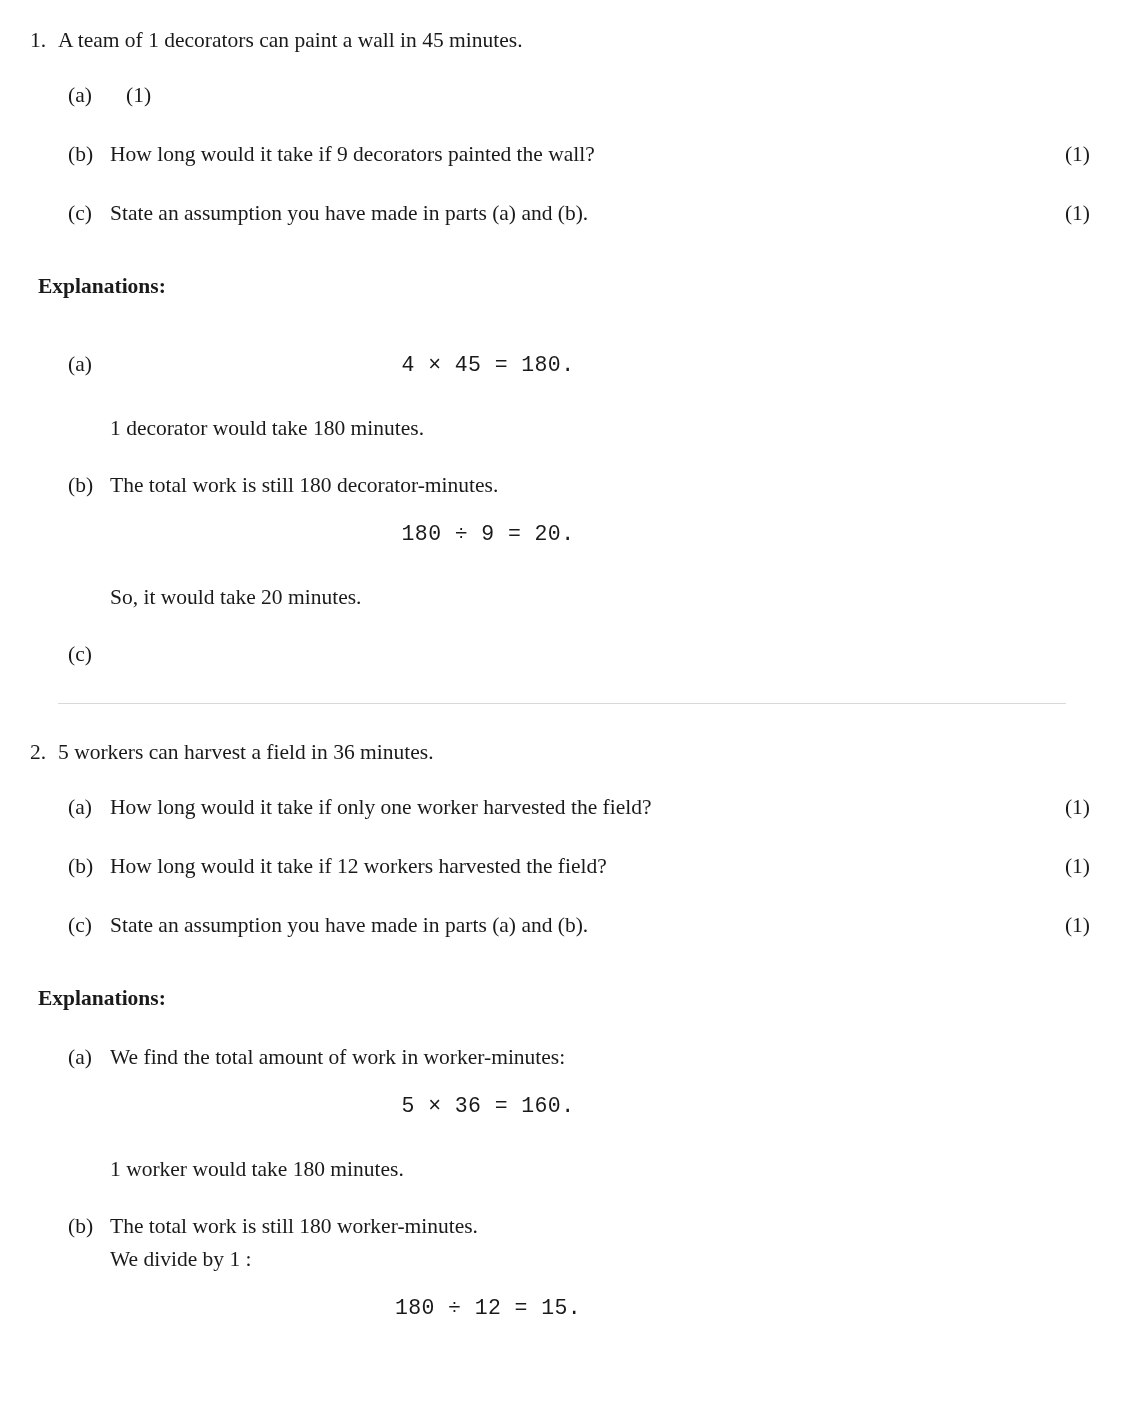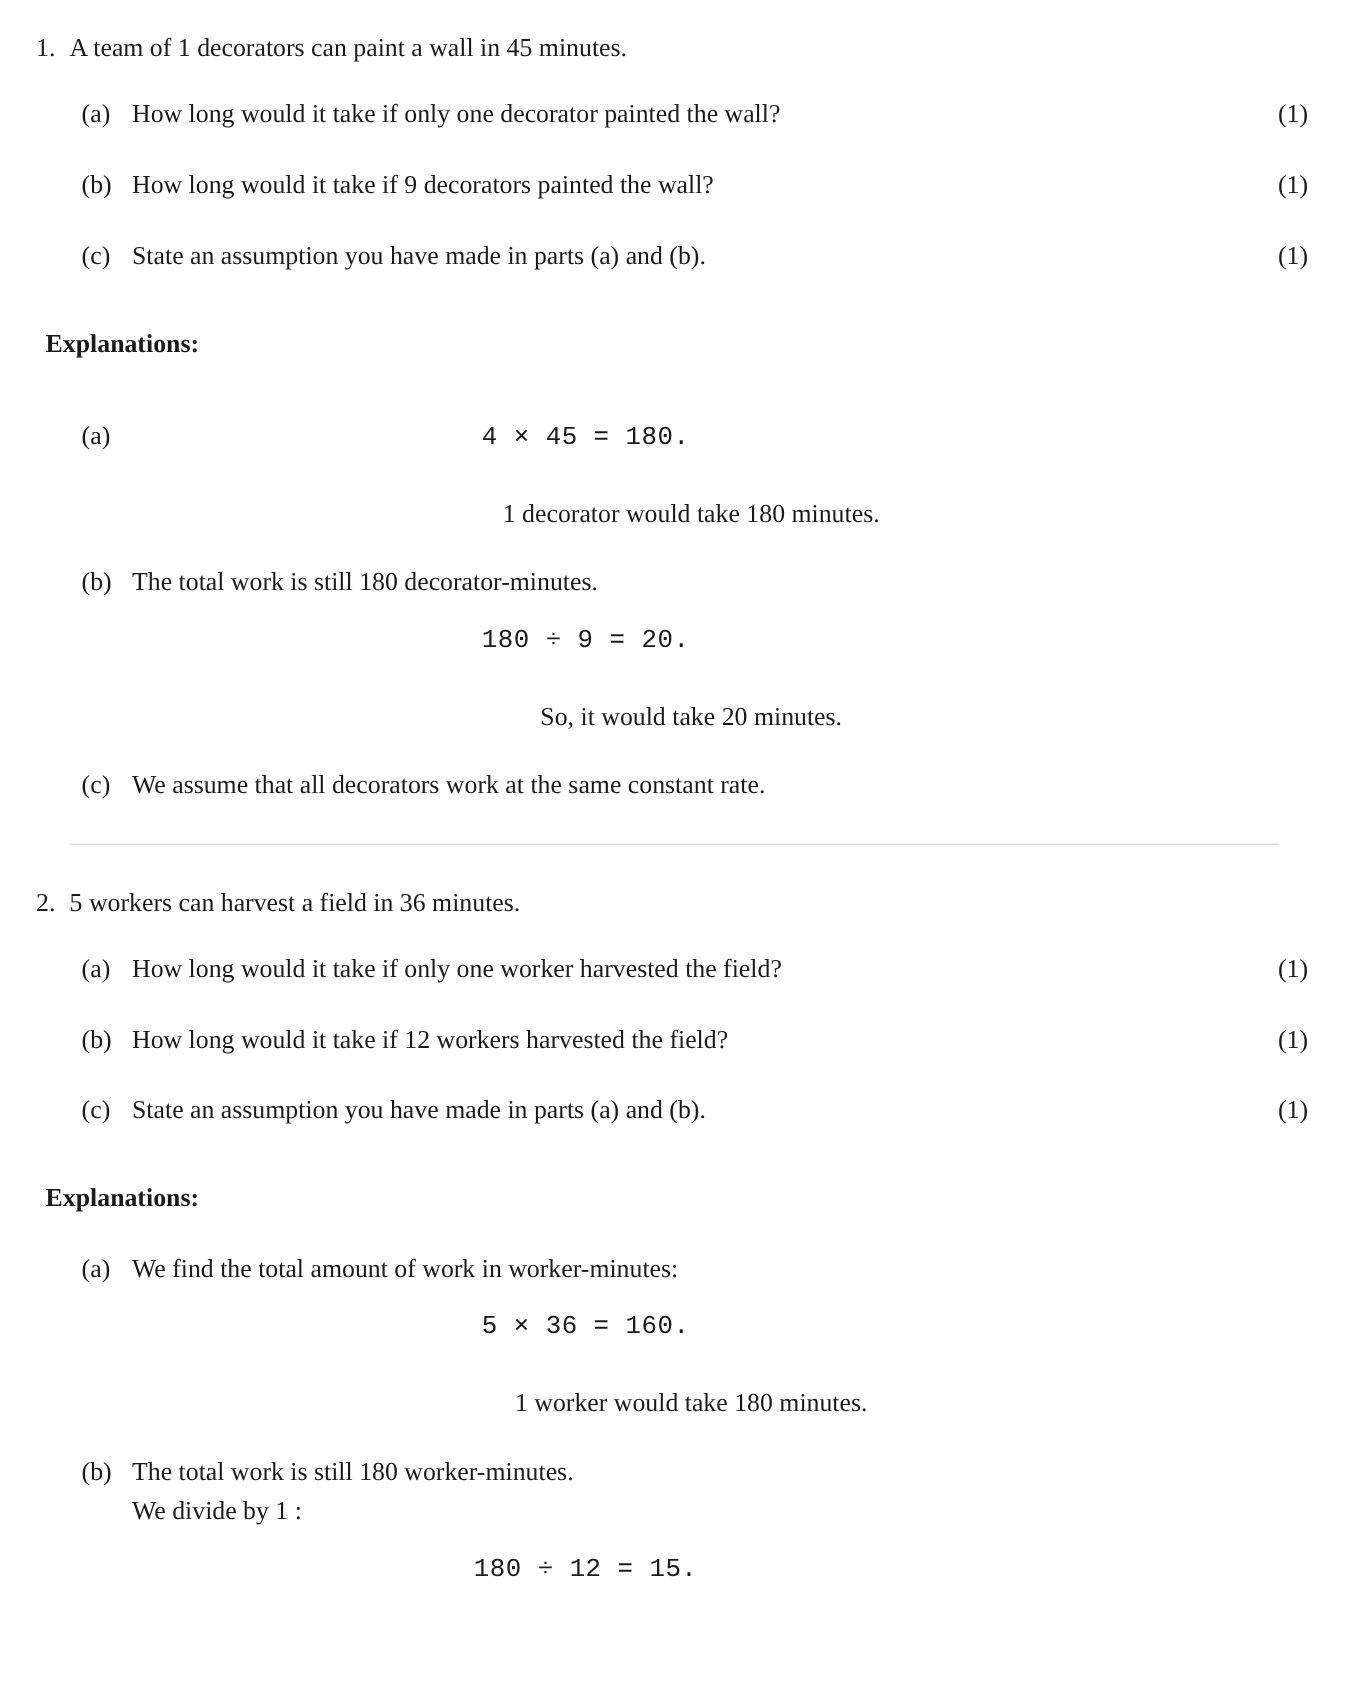--- a/index.html
+++ b/index.html
@@ -100,25 +100,24 @@
     font-family: "Liberation Serif", "DejaVu Serif", serif;
     letter-spacing: 0.4px;
   }
   .equation.eq-inner {
     width: 840px;
     margin-left: -42px;
     font-family: Liberation Mono, monospace;
   }
 
   .follow-up {
-    padding-left: 62px;
+    padding-left: 110px;
     padding-right: 34px;
     margin-top: 20px;
     margin-bottom: 28px;
-    text-align: center;
   }
 
   .divider {
     height: 1px;
     background: #d9d9d9;
     margin: 34px 58px 34px 58px;
     border: 0;
   }
 </style>
 </head>
@@ -129,21 +128,20 @@
   <div class="problem">
 
     <div class="problem-head">
       <span class="problem-num">1.</span>
       <span class="problem-stem">A team of 1 decorators can paint a wall in 45 minutes.</span>
     </div>
 
     <div class="parts">
       <div class="part">
         <span class="part-label">(a)</span>
-        <span class="part-body">How long would it take if only one decorator painted the wall?</span>
         <span class="part-marks">(1)</span>
       </div>
       <div class="part">
         <span class="part-label">(b)</span>
         <span class="part-body">How long would it take if 9 decorators painted the wall?</span>
         <span class="part-marks">(1)</span>
       </div>
       <div class="part">
         <span class="part-label">(c)</span>
         <span class="part-body">State an assumption you have made in parts (a) and (b).</span>
@@ -165,21 +163,20 @@
       <span class="exp-label">(b)</span>
       <span class="exp-body">
         <div class="exp-line">The total work is still 180 decorator-minutes.</div>
         <div class="equation eq-inner">180 ÷ 9 = 20.</div>
       </span>
     </div>
     <div class="follow-up">So, it would take 20 minutes.</div>
 
     <div class="exp-part">
       <span class="exp-label">(c)</span>
-      <span class="exp-body">We assume that all decorators work at the same constant rate.</span>
     </div>
 
   </div>
 
   <hr class="divider">
 
   <div class="problem">
 
     <div class="problem-head">
       <span class="problem-num">2.</span>

